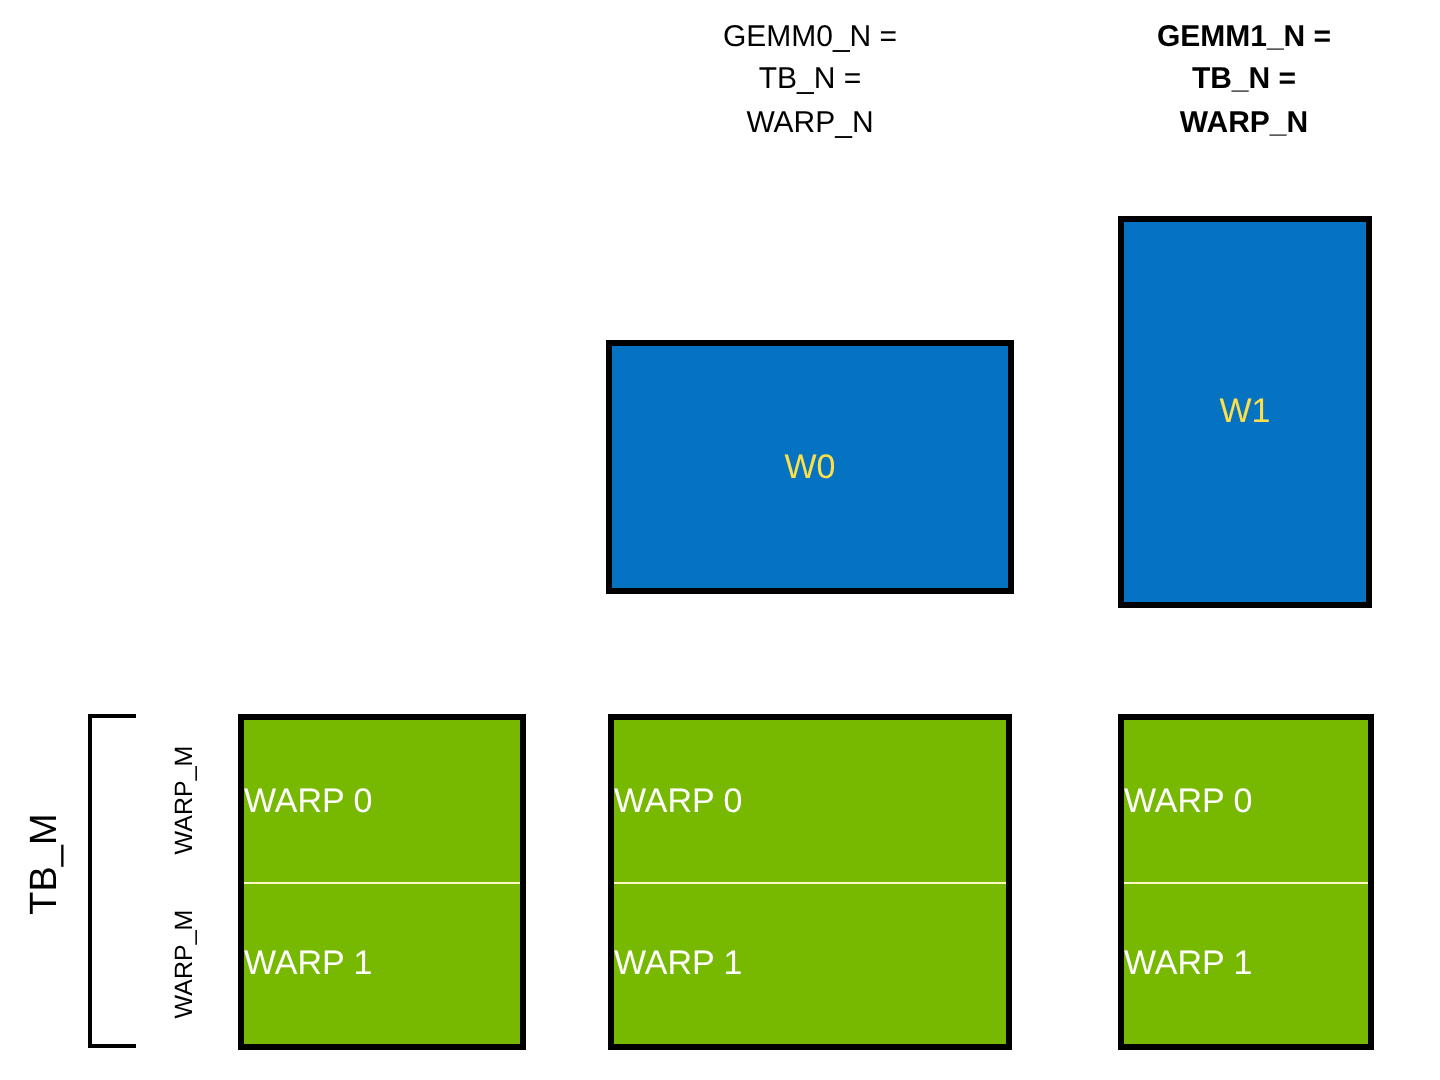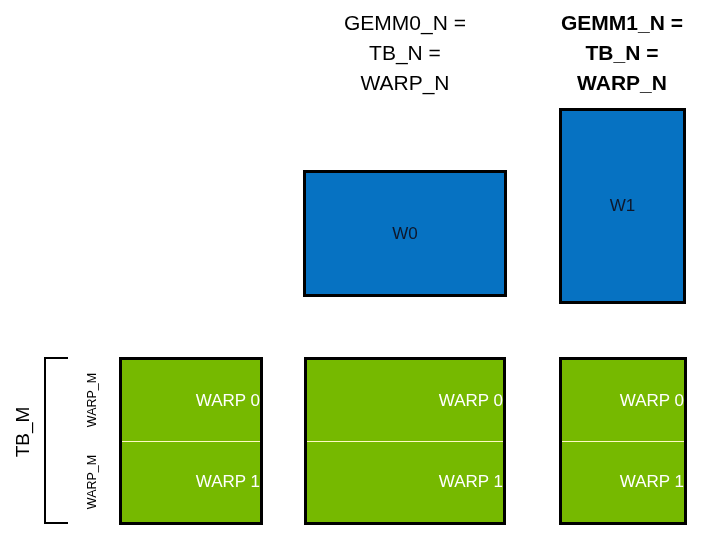--- a/index.html
+++ b/index.html
@@ -15,56 +15,56 @@
     width: 720px;
     height: 540px;
     background: #ffffff;
     overflow: hidden;
   }
 
   
   .col-caption {
     position: absolute;
     text-align: center;
-    font-size: 21px;
+    font-size: 15px;
     line-height: 1.42;
     color: #000000;
     white-space: pre-line;
     font-family: "Liberation Sans", sans-serif;
   }
 
   
   .blue-box {
     position: absolute;
     box-sizing: border-box;
     border: 3px solid #000000;
     display: flex;
     align-items: center;
     justify-content: center;
-    color: #0f172a;
+    color: #fde047;
     font-size: 17px;
     font-family: "Liberation Sans", sans-serif;
   }
 
   
   .green-col {
     position: absolute;
     box-sizing: border-box;
     border: 3px solid #000000;
     display: flex;
     flex-direction: column;
     background: #76b900;
   }
   .green-cell {
     flex: 1 1 50%;
     box-sizing: border-box;
     background: #76b900;
     display: flex;
     align-items: center;
-    justify-content: flex-end;
+    justify-content: flex-start;
     color: #ffffff;
     font-size: 17px;
     font-family: "Liberation Sans", sans-serif;
   }
   .green-cell.divider-top {
     border-top: 1px solid #fef9c3;
   }
 
   
   .bracket {

